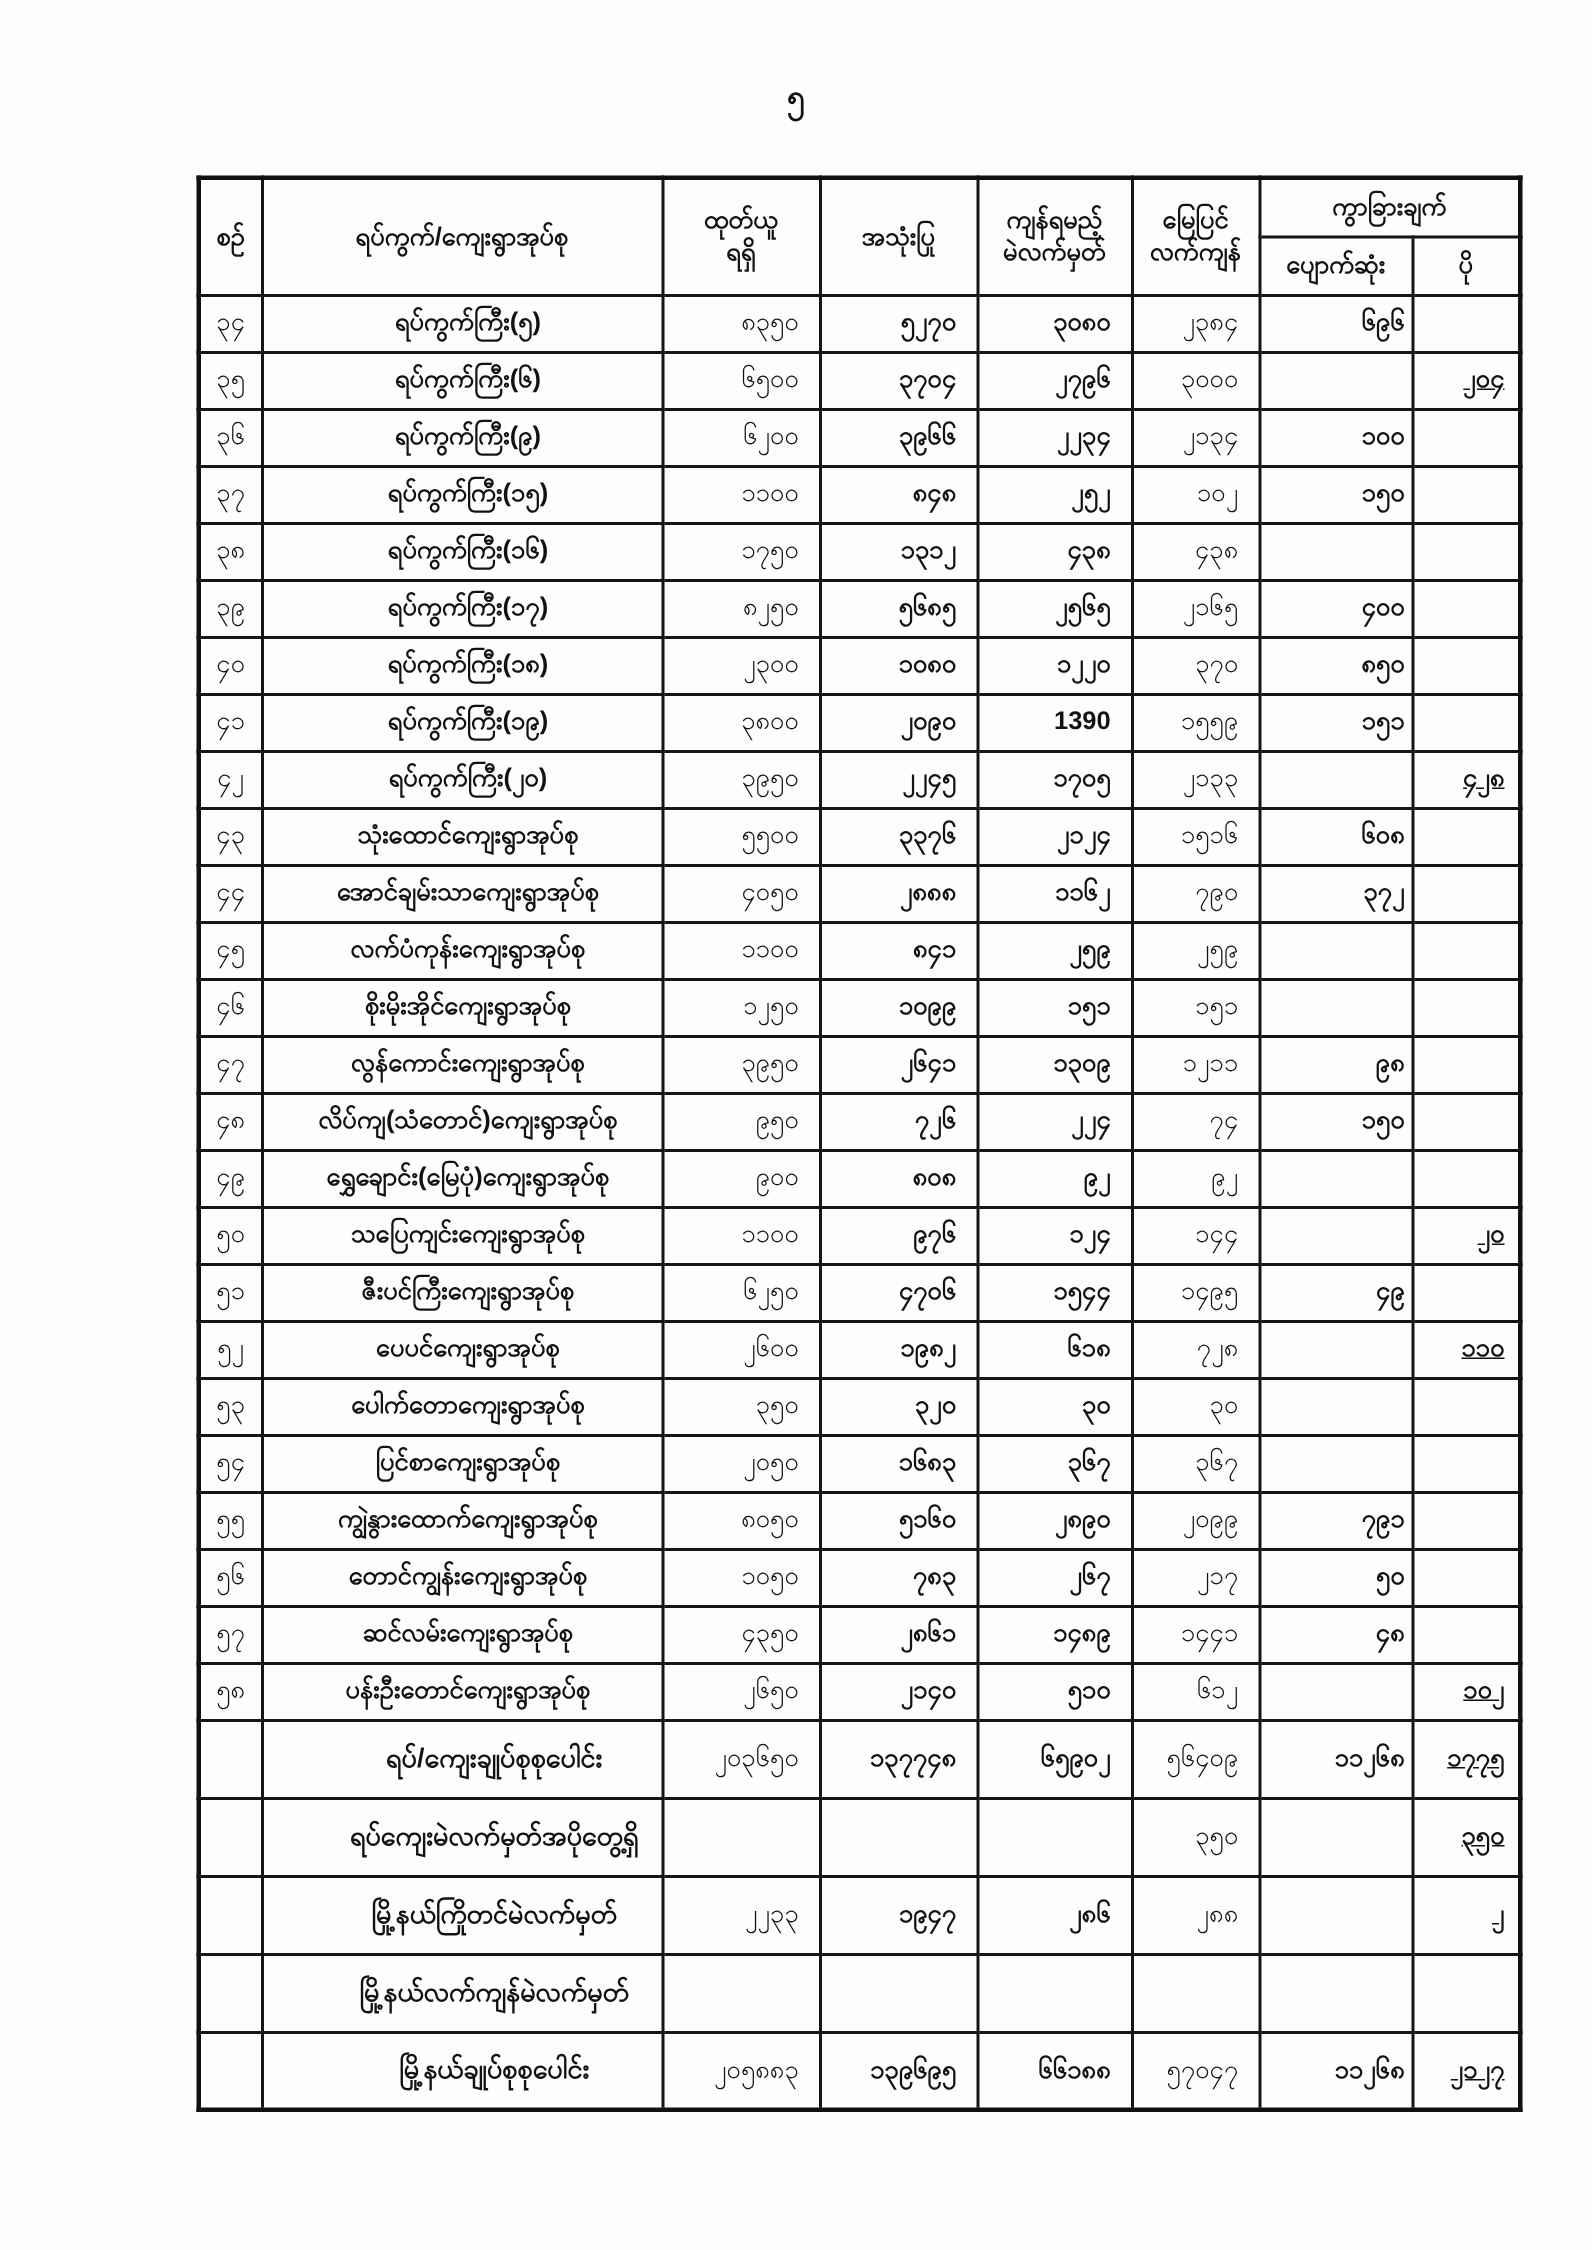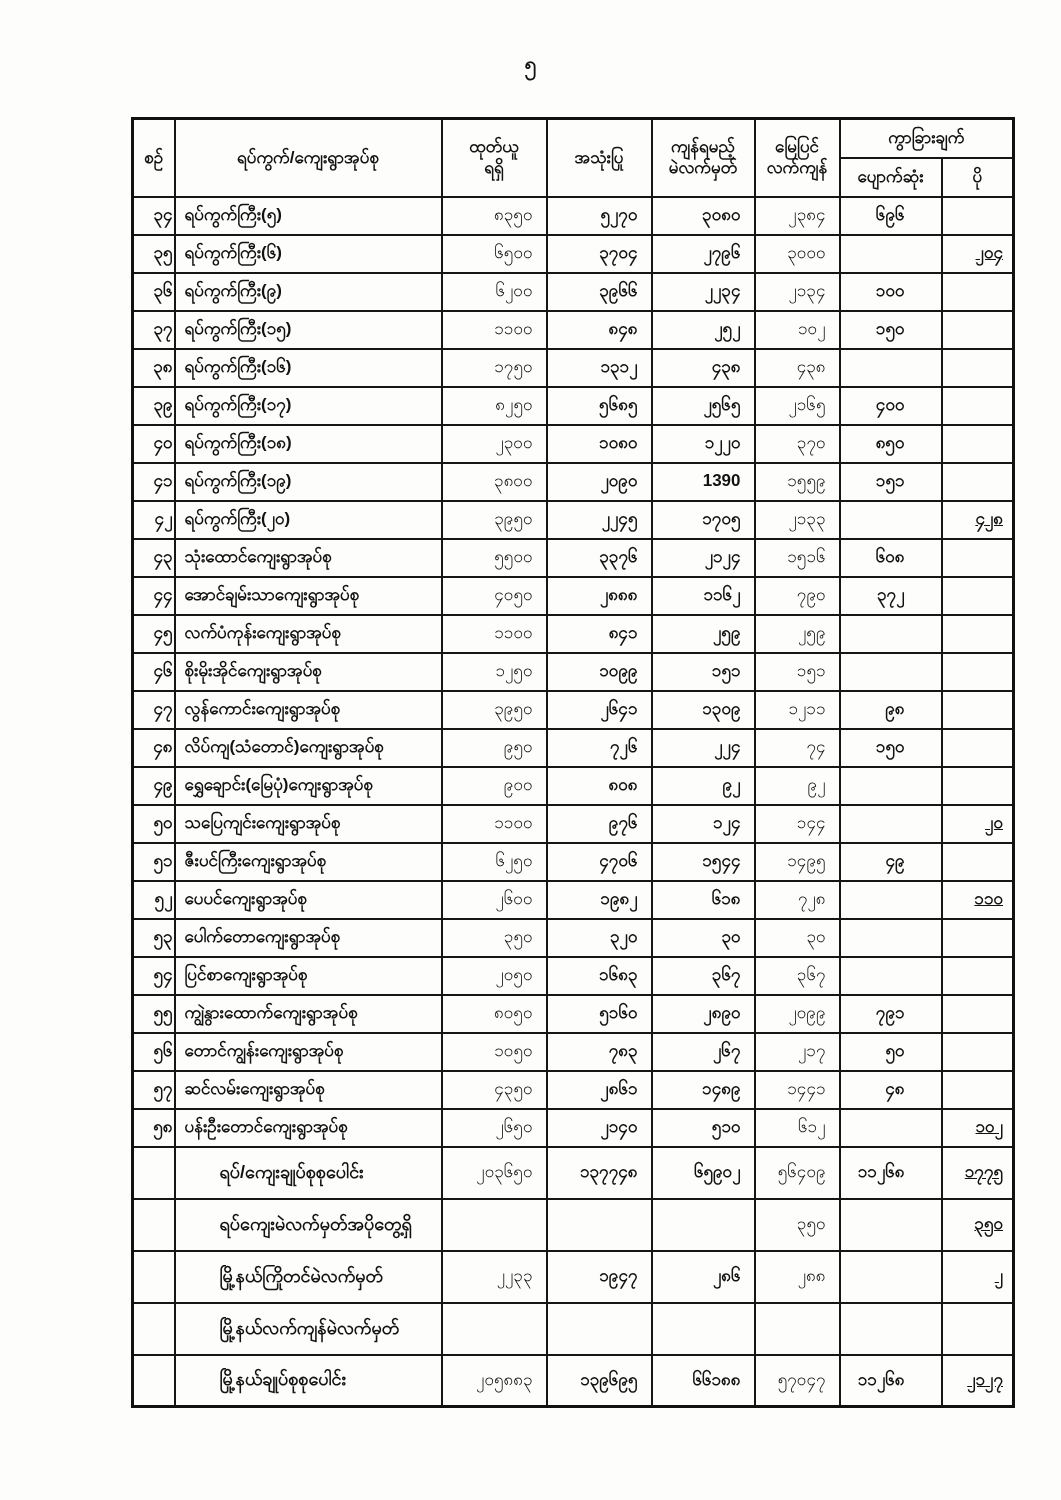--- a/index.html
+++ b/index.html
@@ -33,25 +33,25 @@
   table.ballot { border:3px solid #111; }
   thead th {
     font-weight:700;
     text-align:center;
     vertical-align:middle;
     padding:2px 2px;
   }
   thead .hline { display:block; }
   tbody tr.data-row { height:38px; }
   tbody tr.summary-row { height:52px; }
-  td.col-serial { text-align:right; font-weight:700; }
-  td.col-name  { text-align:left; padding-left:9px; font-weight:700; }
+  td.col-serial { text-align:center; font-weight:400; }
+  td.col-name  { text-align:center; padding-left:9px; font-weight:700; }
   td.num       { text-align:right; padding-right:13px; font-weight:700; }
   td.num.light { font-weight:400;margin-left:10px; }
-  td.col-lost  { padding-right:36px; }
+  td.col-lost  { padding-right:4px; }
   td.col-extra { padding-right:9px;text-decoration:underline; }
   tr.summary-row td.col-name { font-size:18px;padding-left:44px; }
 </style>
 </head>
 <body>
 
 <div class="page">
 
   <div class="page-number">၅</div>
 

